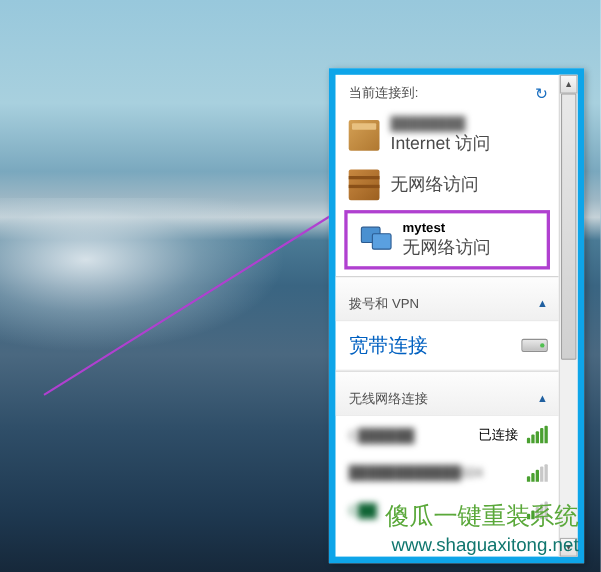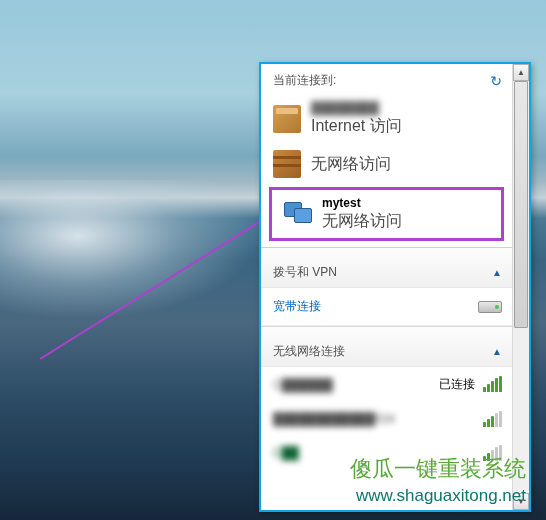--- a/index.html
+++ b/index.html
@@ -40,23 +40,23 @@
       top: 257px; left: 320px;
       width: 0; height: 0;
       border-left: 6px solid transparent;
       border-right: 6px solid transparent;
       border-bottom: 14px solid #b040d0;
       transform: rotate(58deg);
     }
     .network-panel {
       position: absolute;
       top: 62px; right: 15px;
-      width: 272px; height: 450px;
+      width: 232px; height: 450px;
       background: #fff;
-      border: 2px solid #0ea5e9;
+      border: 6px solid #0ea5e9;
       box-shadow: 2px 2px 6px rgba(0,0,0,0.3);
       display: flex;
     }
     .panel-content {
       flex: 1;
       display: flex;
       flex-direction: column;
       overflow: hidden;
     }
     .panel-header {
@@ -170,21 +170,21 @@
     }
     .conn-item {
       display: flex;
       justify-content: space-between;
       align-items: center;
       padding: 10px 10px 10px 12px;
       border-bottom: 1px solid #eee;
     }
     .link-text {
       color: #0060c0;
-      font-size: 12px;
+      font-size: 18px;
     }
     .modem-icon {
       width: 24px; height: 12px;
       background: linear-gradient(#e8e8e8, #c0c0c0);
       border: 1px solid #909090;
       border-radius: 2px;
       position: relative;
     }
     .modem-icon::before {
       content: '';

